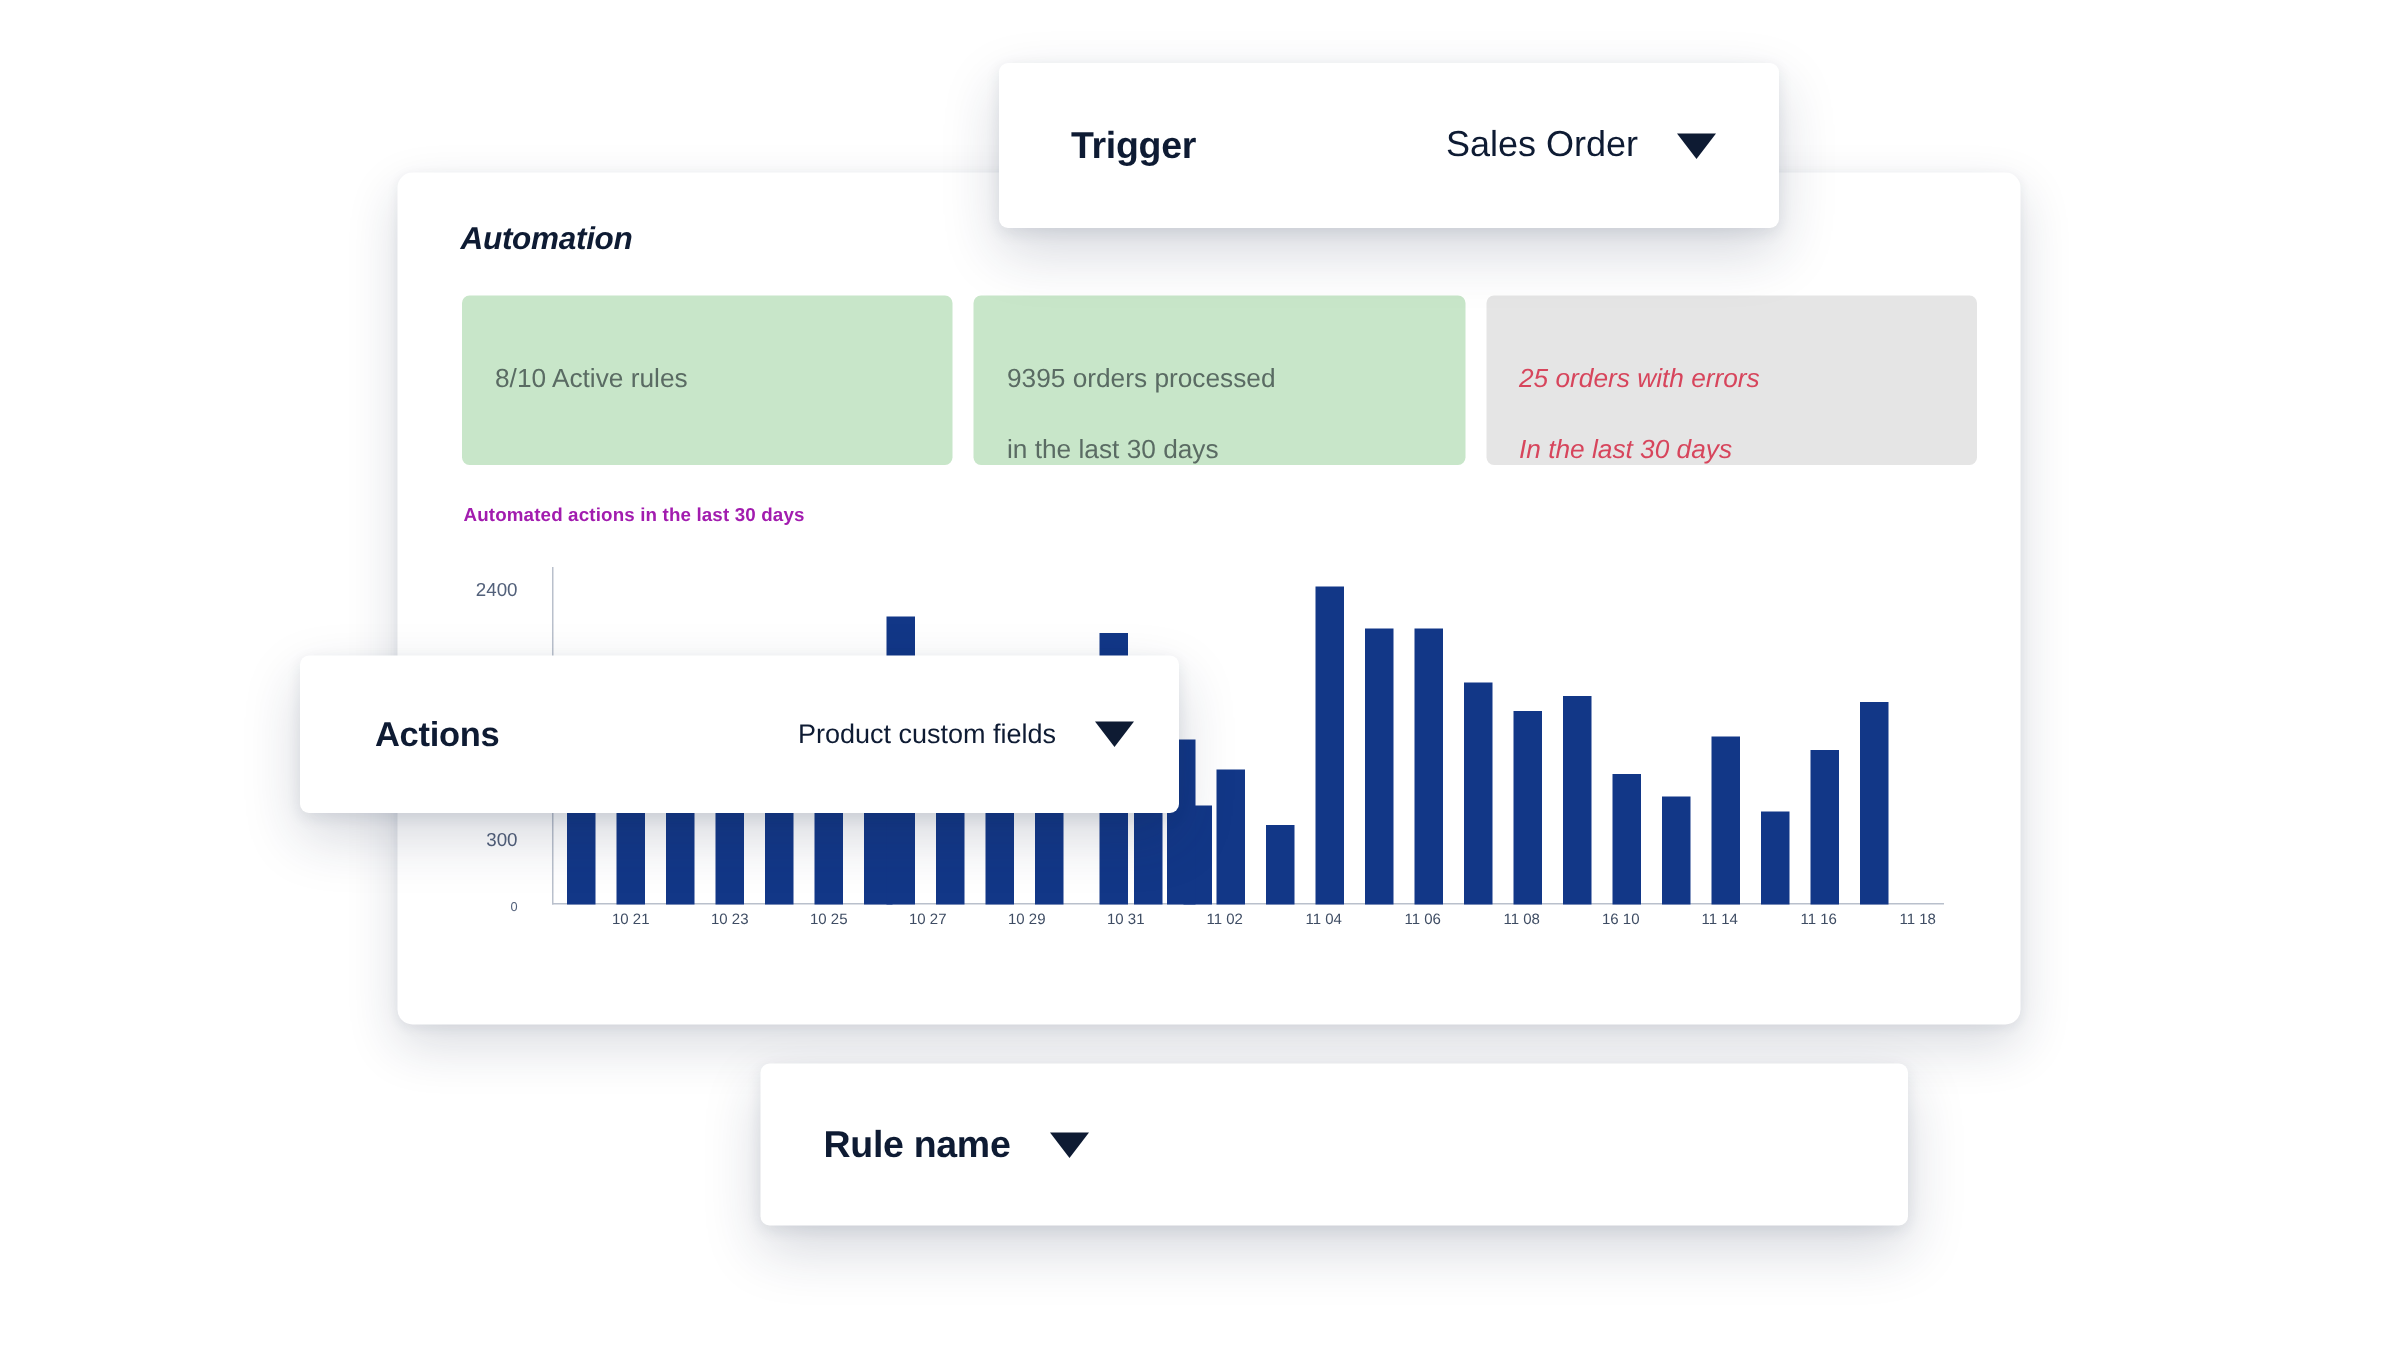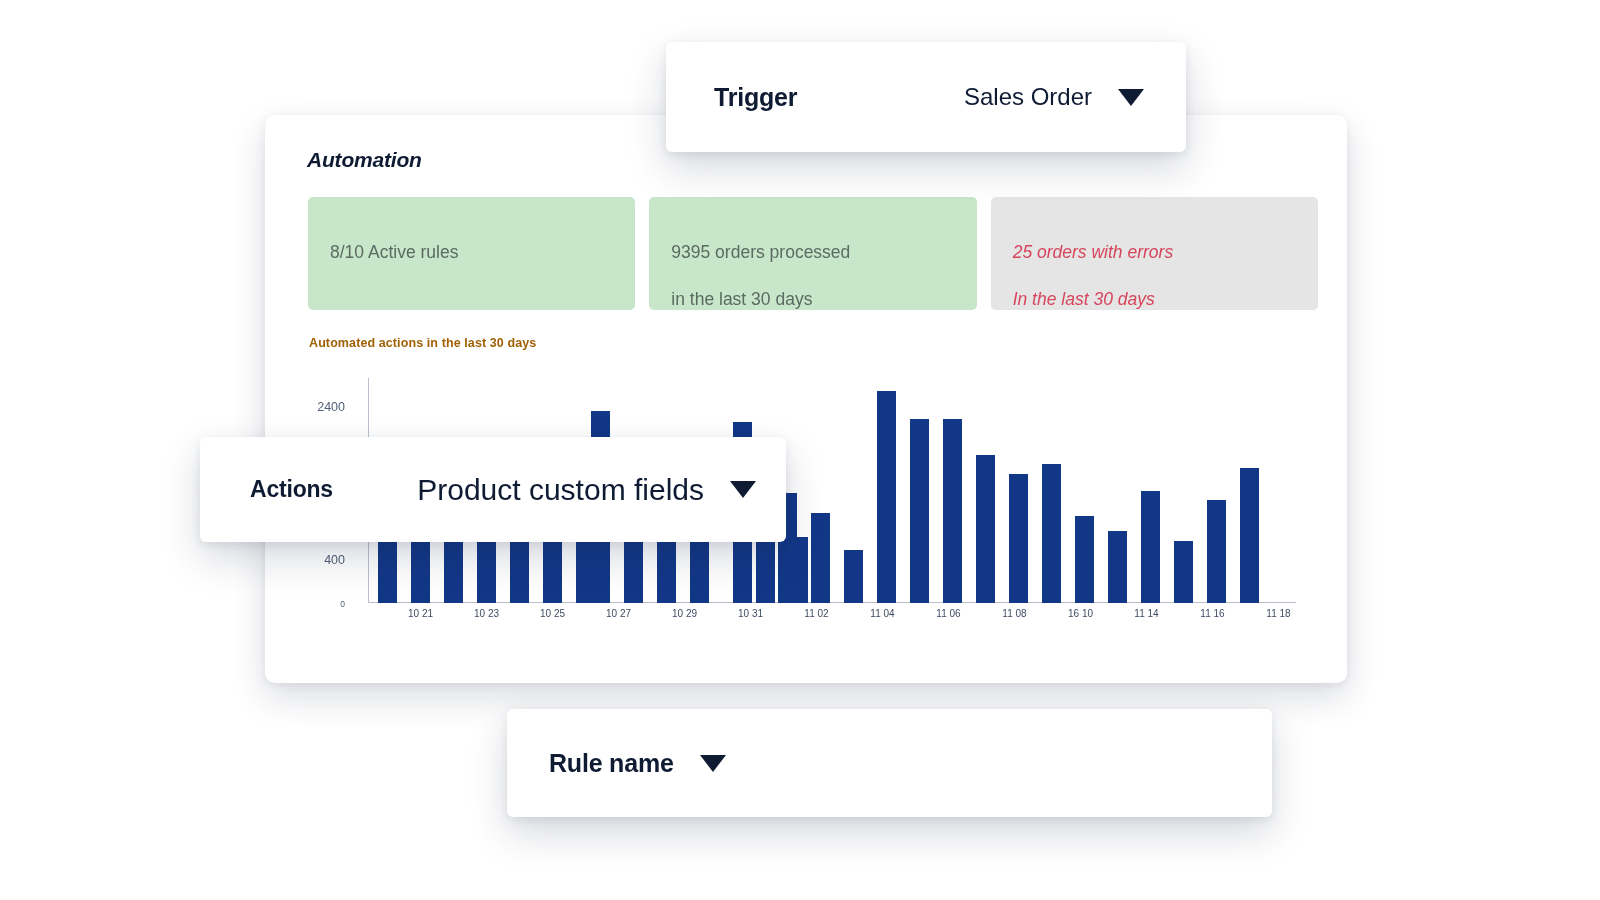--- a/index.html
+++ b/index.html
@@ -60,21 +60,21 @@
   .stat-card.red   { background: #e5e5e5; color: #d7455c; font-style: italic; }
   .stat-line { display: block; white-space: nowrap; margin-top: 25px; }
 
   
   #chart-title {
     position: absolute;
     left: 44px;
     top: 221px;
     font-size: 12.5px;
     font-weight: bold;
-    color: #a16207;
+    color: #a21caf;
     letter-spacing: .1px;
   }
   #chart-area {
     position: absolute;
     left: 0;
     top: 0;
     width: 1082px;
     height: 568px;
     pointer-events: none;
   }
@@ -153,21 +153,21 @@
 
   #actions-card {
     left: 200px;
     top: 437px;
     width: 586px;
     height: 105px;
     padding: 0 30px 0 50px;
     box-sizing: border-box;
   }
   #actions-card .float-label { font-size: 23px; }
-  #actions-card .float-value { font-size: 30px; }
+  #actions-card .float-value { font-size: 18px; }
 
   #rule-card {
     left: 507px;
     top: 709px;
     width: 765px;
     height: 108px;
     padding: 0 48px 0 42px;
     box-sizing: border-box;
   }
   #rule-card .float-label { font-size: 25px; }
@@ -190,22 +190,22 @@
     </div>
     <div class="stat-card red">
       <span class="stat-line">25 orders with errors</span>
       <span class="stat-line">In the last 30 days</span>
     </div>
   </div>
 
   <div id="chart-title">Automated actions in the last 30 days</div>
 
   <div id="chart-area">
-    <div class="y-label" style="left:20px; top:271px;margin-top:14px;">2400</div>
-    <div class="y-label" style="left:20px; top:438px;">400</div>
+    <div class="y-label" style="left:20px; top:271px;">2400</div>
+    <div class="y-label" style="left:20px; top:438px;">300</div>
     <div class="y-label small" style="left:20px; top:484px;">0</div>
 
     <div class="axis-line" style="left:103px; top:263px; width:1px; height:225px;"></div>
     <div class="axis-line" style="left:103px; top:487px; width:928px; height:1px;"></div>
 
     <div id="bars">
         <div class="bar" style="left: 0px; width: 19px; height: 62px; background: rgb(18, 55, 135);"></div>
         <div class="bar" style="left: 33px; width: 19px; height: 63px; background: rgb(18, 55, 135);"></div>
         <div class="bar" style="left: 66px; width: 19px; height: 63px; background: rgb(18, 55, 135);"></div>
         <div class="bar" style="left: 99px; width: 19px; height: 64px; background: rgb(18, 55, 135);"></div>

